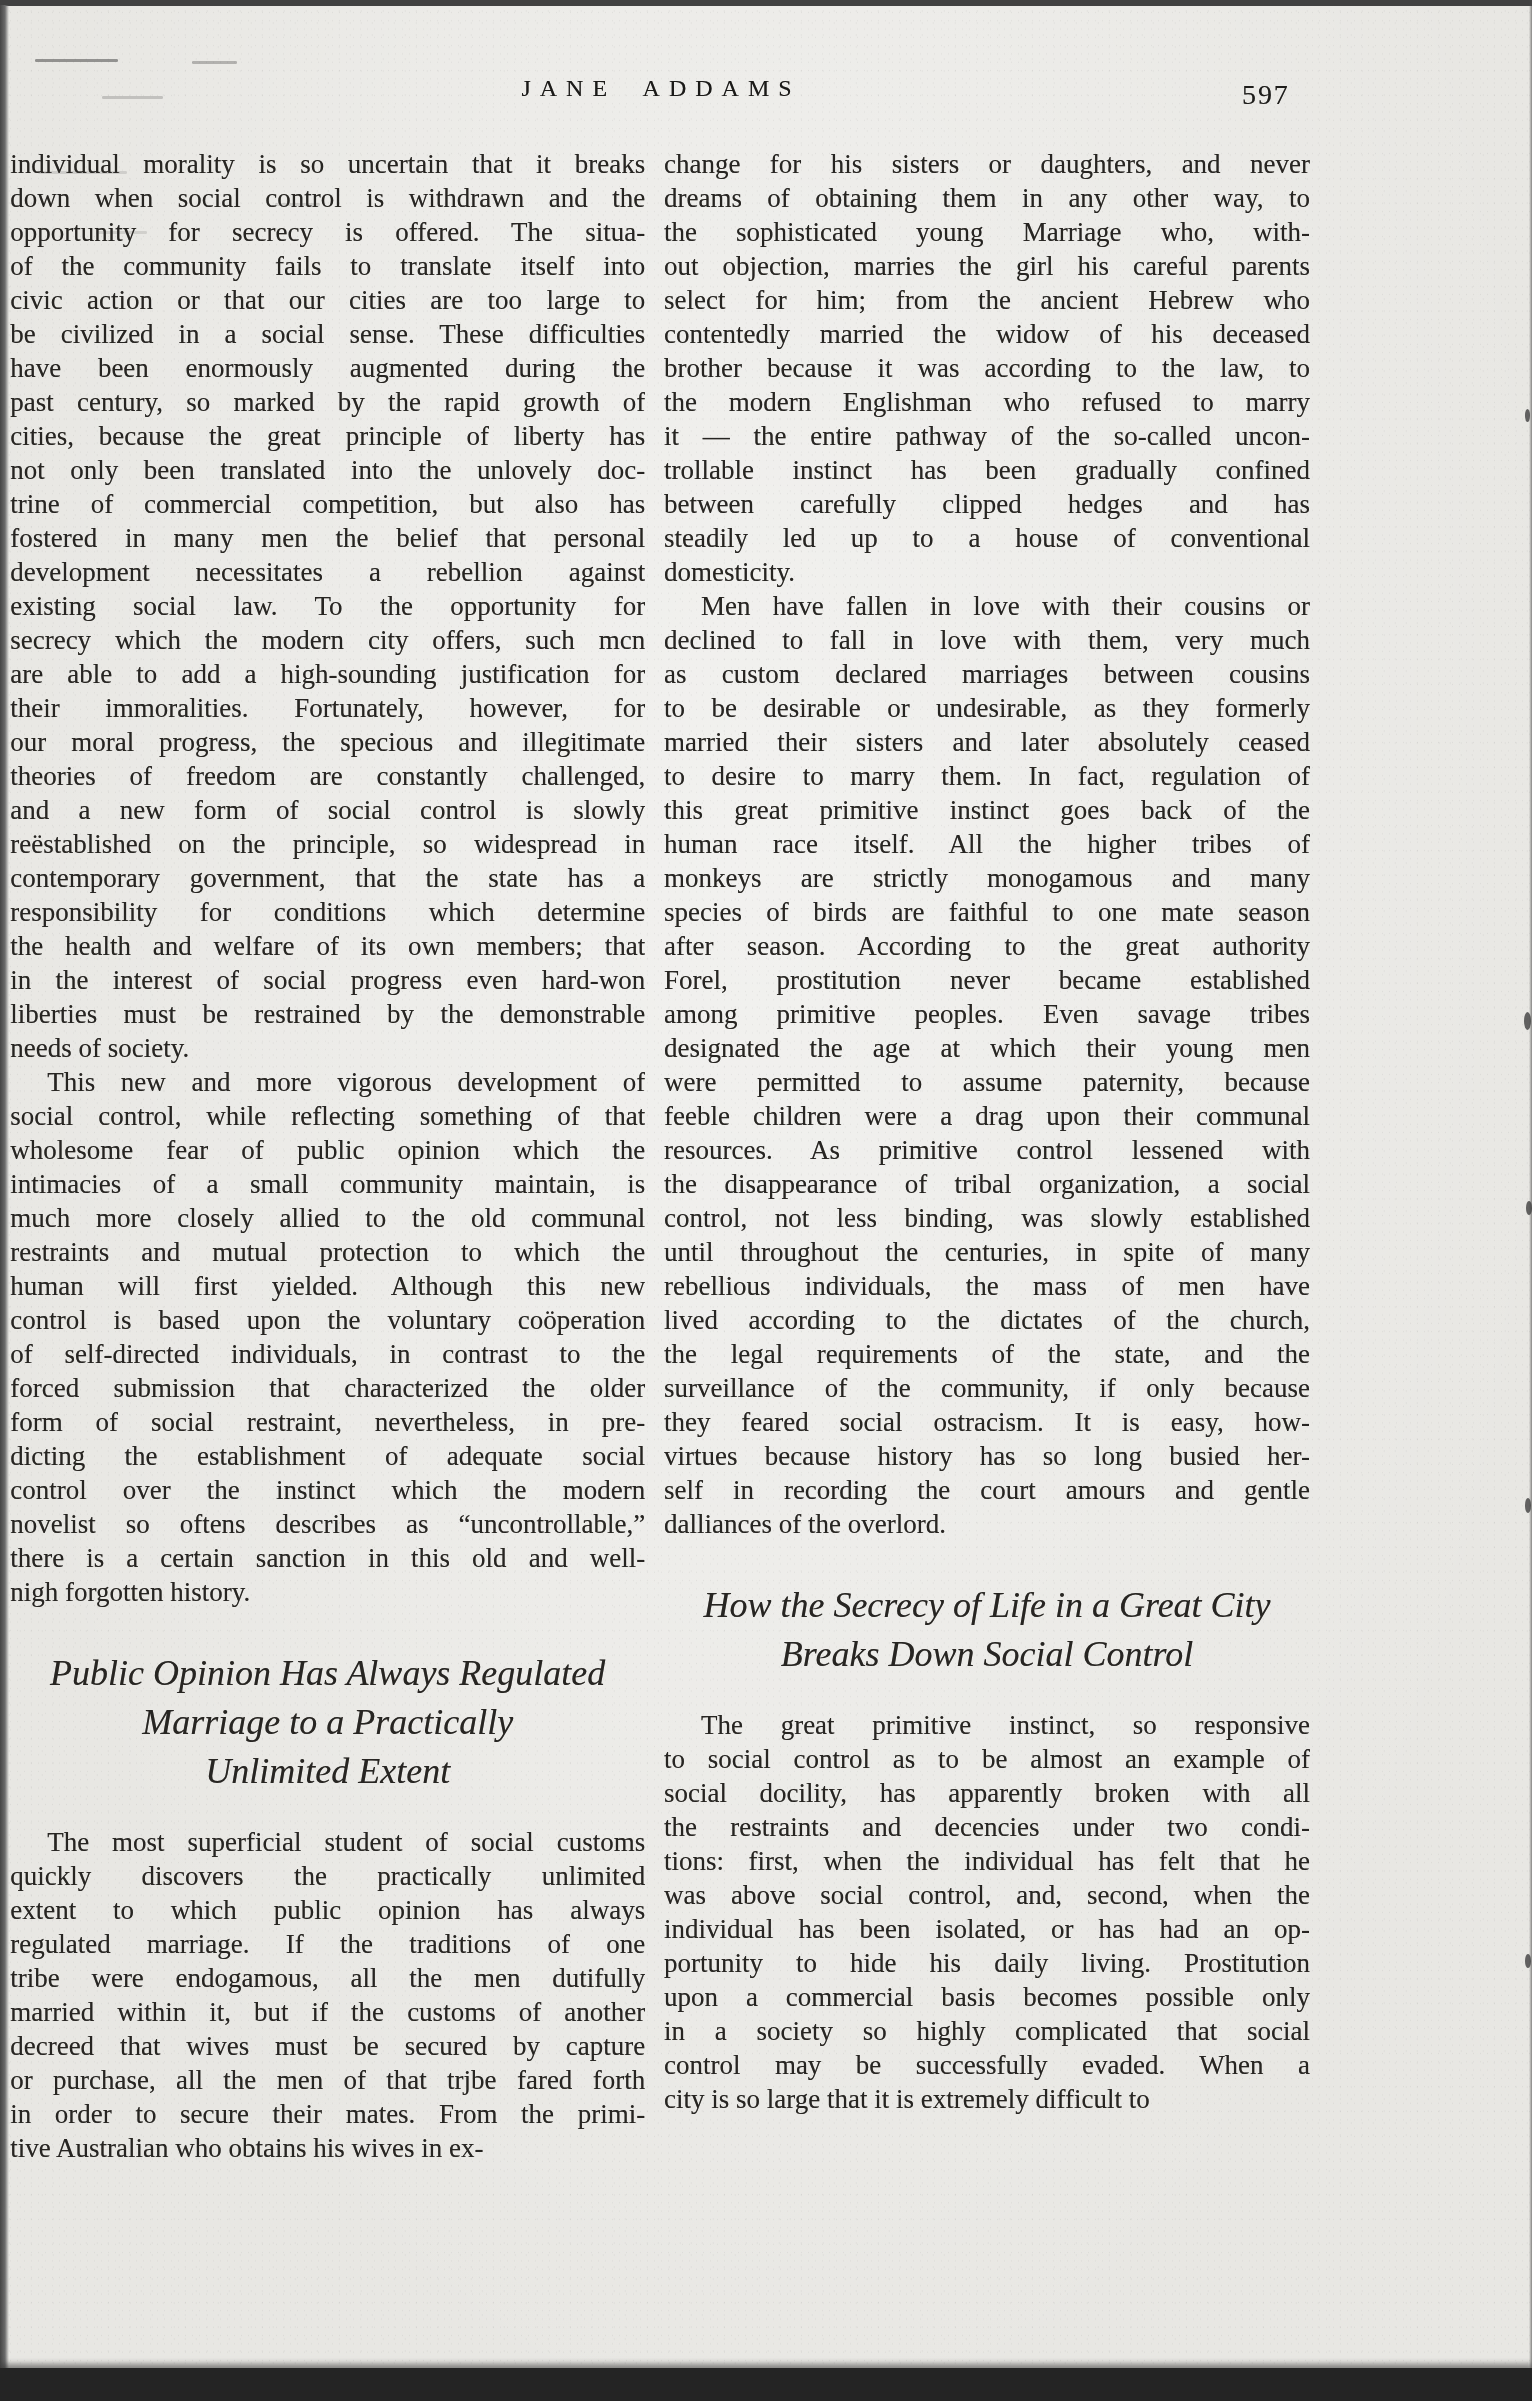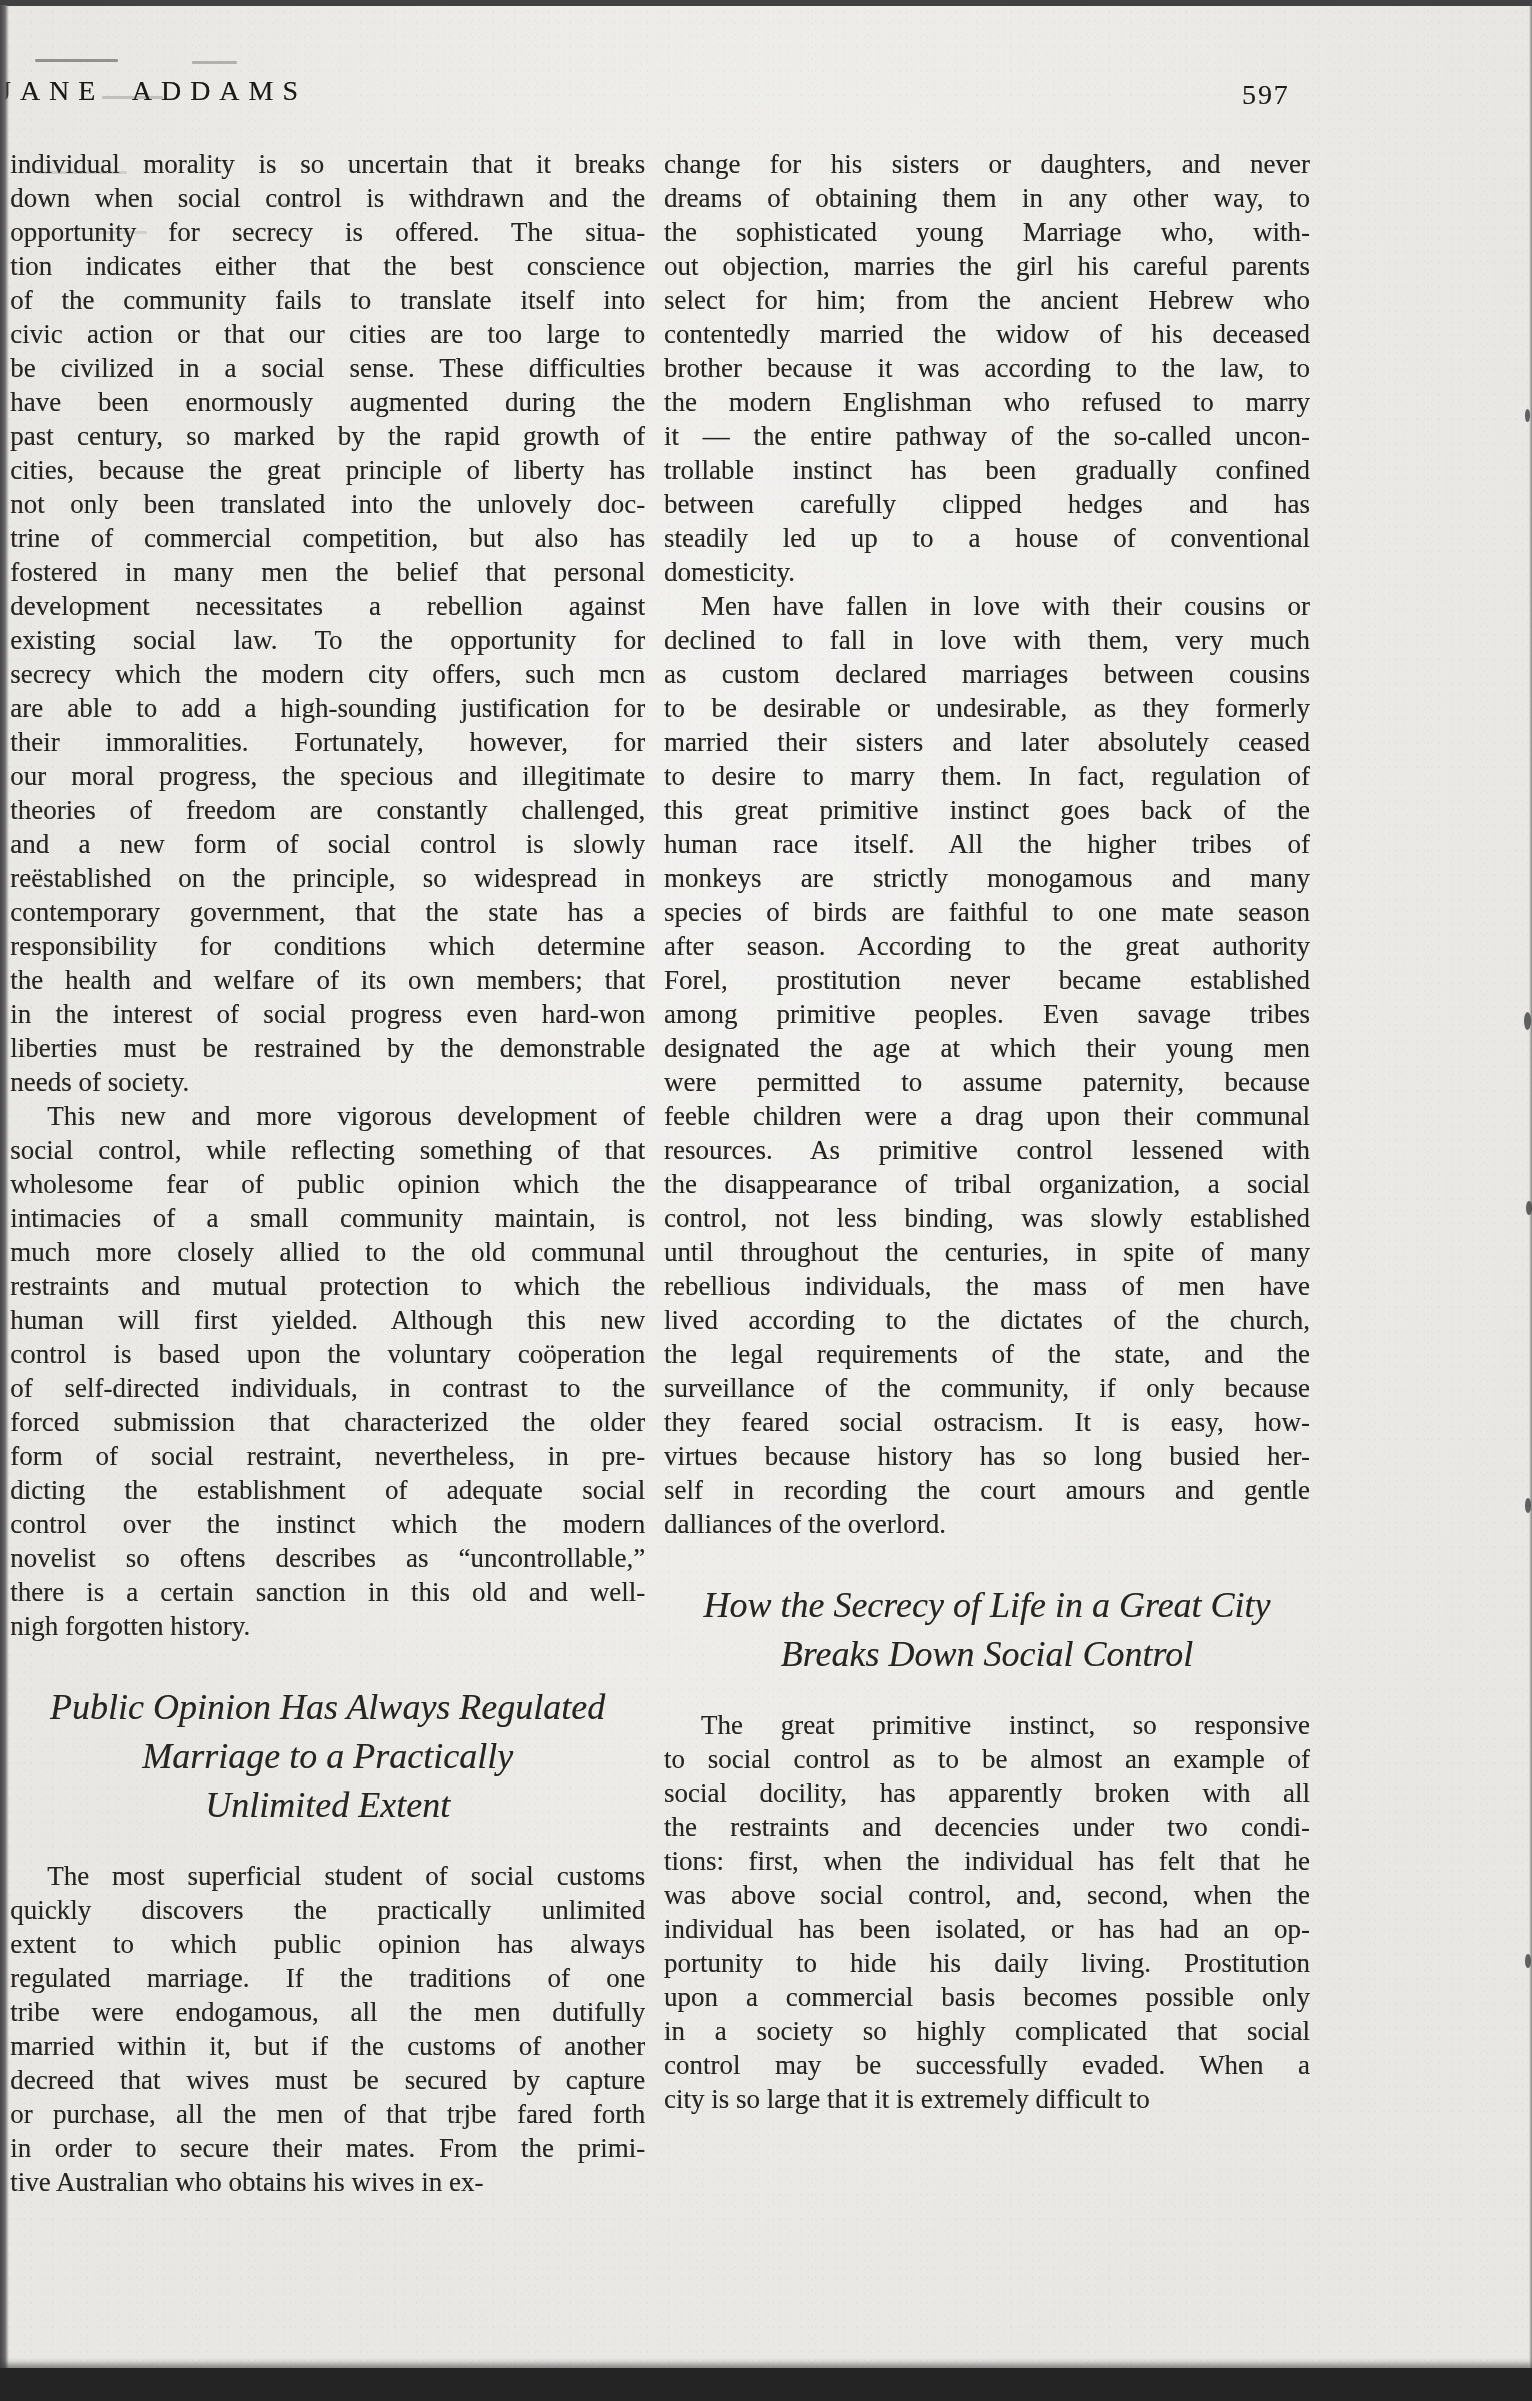--- a/index.html
+++ b/index.html
@@ -23,22 +23,22 @@
   .edge-top{position:absolute;left:0;top:0;width:100%;height:6.4px;background:#414141;}
   .edge-left{position:absolute;left:0;top:5.1px;width:9px;height:2396px;
     background:linear-gradient(to right,#454545 0%,#6b6b6b 55%,rgba(107,107,107,0) 100%);}
   .edge-right{position:absolute;right:0;top:0;width:4.5px;height:100%;
     background:linear-gradient(to left,#4a4a4a,rgba(74,74,74,0));opacity:.85;}
   .edge-bottom{position:absolute;left:0;bottom:0;width:100%;height:33px;background:#242424;
     box-shadow:0 -4.5px 5.7px rgba(45,45,45,.55);}
   .blob{position:absolute;background:#3f3f3f;border-radius:50%;opacity:.8;}
   .smudge{position:absolute;background:rgba(60,60,60,.5);height:2.6px;border-radius:1.3px;}
   
-  .running-header{position:absolute;left:0;top:75px;width:1322px;text-align:left;
-    font-size:28px;letter-spacing:9px;word-spacing:12.8px;color:#1b1a18;
+  .running-header{position:absolute;left:0;top:75px;width:1322px;text-align:center;
+    font-size:24px;letter-spacing:9px;word-spacing:12.8px;color:#1b1a18;
     text-shadow:0 0 0.6px rgba(27,26,24,.5);}
   .page-number{position:absolute;left:1242px;top:79px;width:83px;
     font-size:28px;letter-spacing:1.9px;color:#1e1d1b;text-shadow:0 0 0.6px rgba(30,29,27,.5);}
   
   .col{position:absolute;top:147px;font-size:27px;text-shadow:0 0 0.6px rgba(39,37,34,.45);}
   .col-left{left:10.2px;width:635px;}
   .col-right{left:664px;width:646px;}
   .para{margin:0;}
   .line{text-align:justify;text-align-last:justify;overflow:hidden;}
   .para .line{height:34px;line-height:34px;}
@@ -54,21 +54,20 @@
 <div class="page">
 
   <div class="running-header">JANE ADDAMS</div>
   <div class="page-number">597</div>
 
   <div class="col col-left">
       <div class="para">
         <div class="line first">individual morality is so uncertain that it breaks</div>
         <div class="line">down when social control is withdrawn and the</div>
         <div class="line">opportunity for secrecy is offered.  The situa-</div>
-        <div class="line">tion indicates either that the best conscience</div>
         <div class="line">of the community fails to translate itself into</div>
         <div class="line">civic action or that our cities are too large to</div>
         <div class="line">be civilized in a social sense.  These difficulties</div>
         <div class="line">have been enormously augmented during the</div>
         <div class="line">past century, so marked by the rapid growth of</div>
         <div class="line">cities, because the great principle of liberty has</div>
         <div class="line">not only been translated into the unlovely doc-</div>
         <div class="line">trine of commercial competition, but also has</div>
         <div class="line">fostered in many men the belief that personal</div>
         <div class="line">development necessitates a rebellion against</div>

